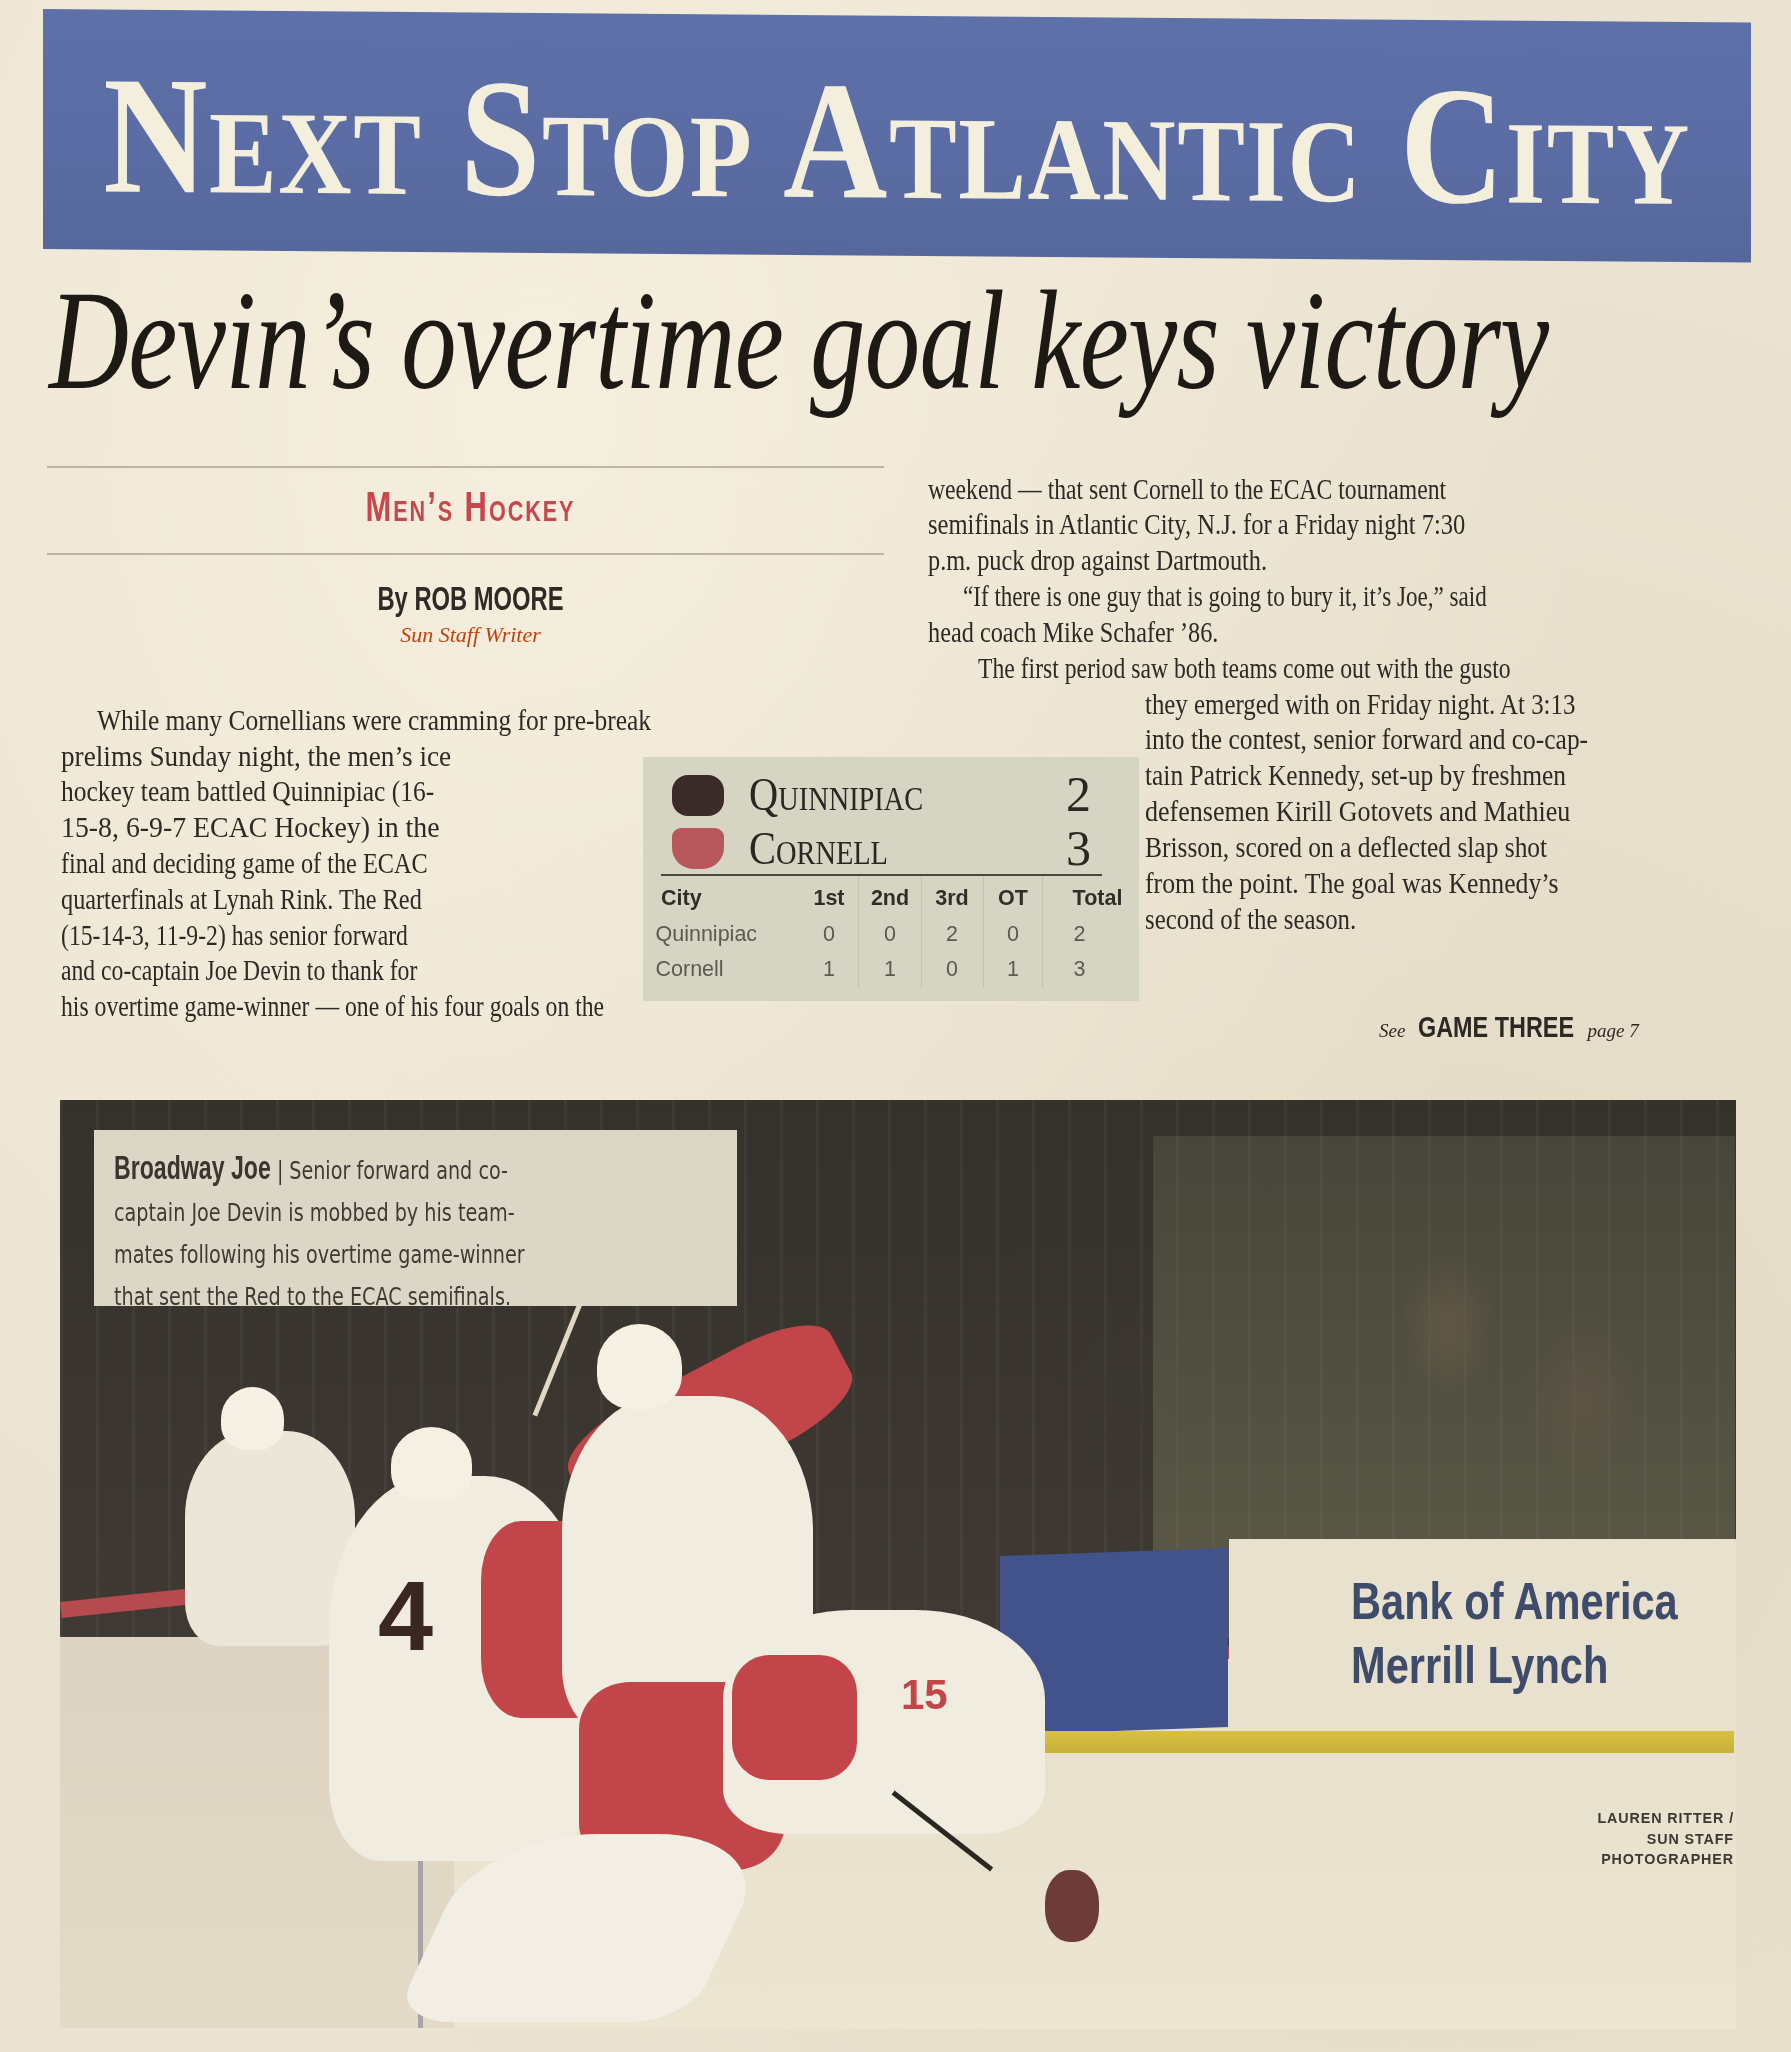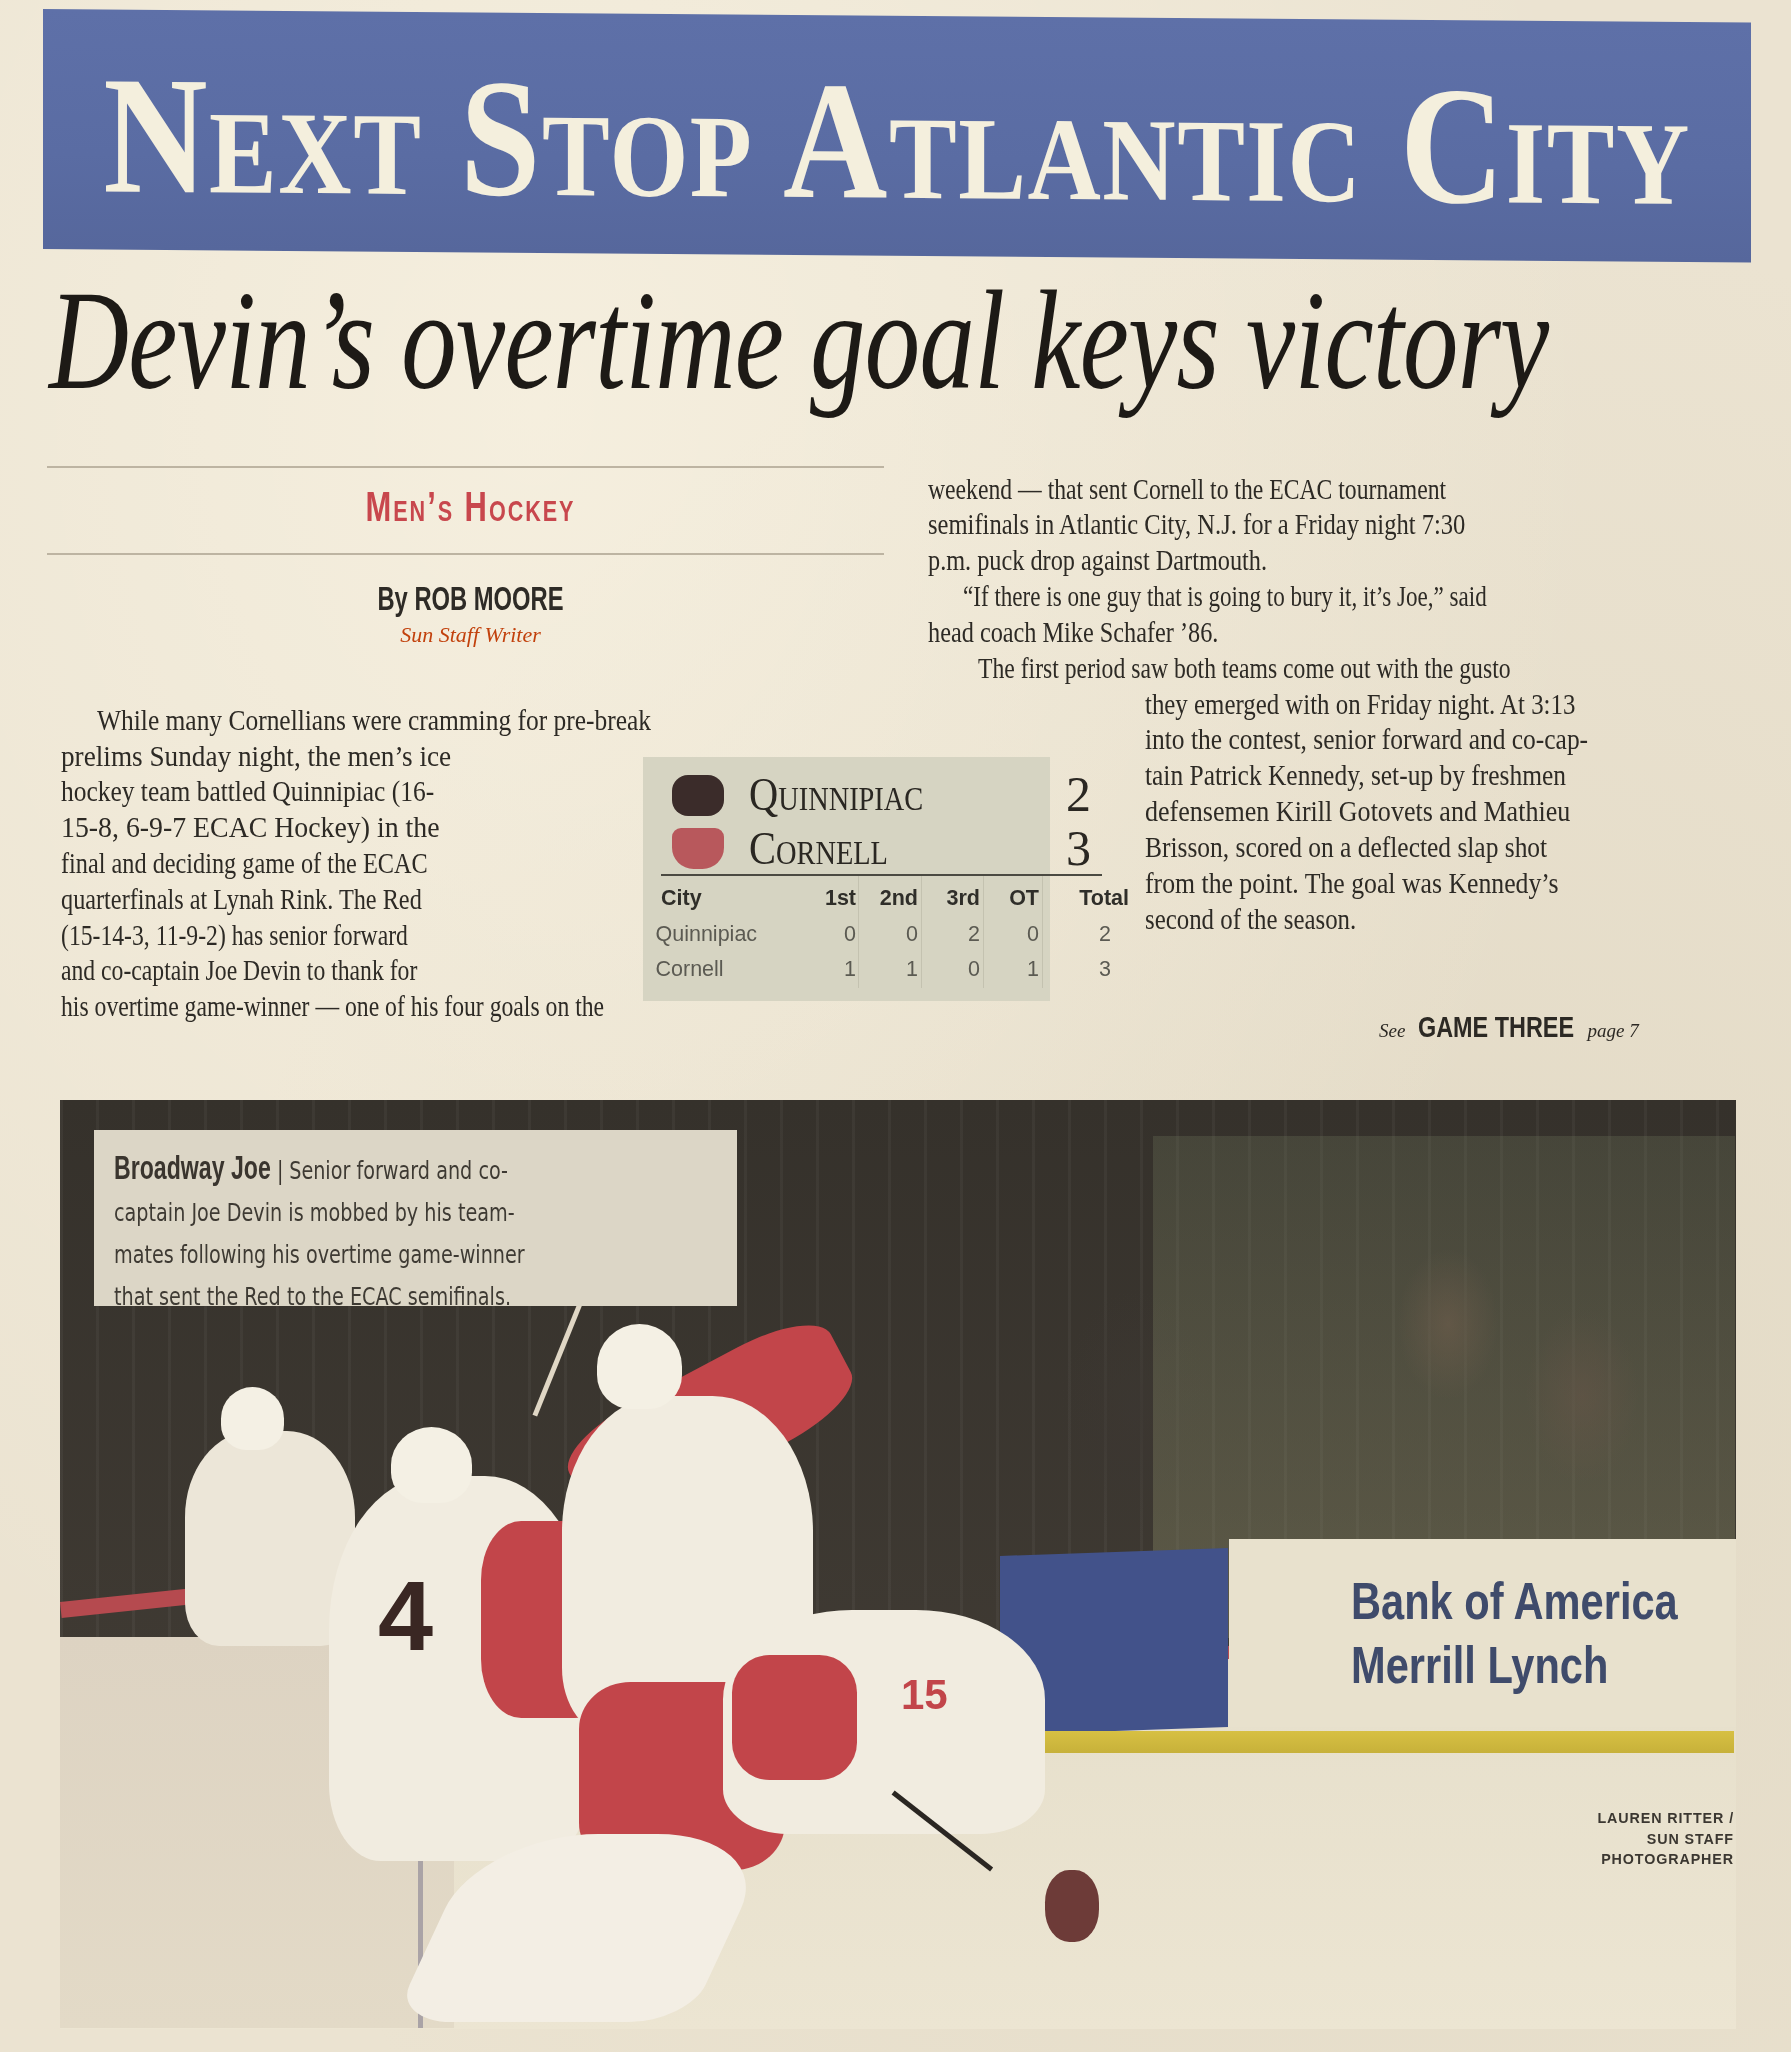--- a/index.html
+++ b/index.html
@@ -57,42 +57,42 @@
 
   
   .body-line {
     position: absolute; font-family: "Liberation Serif", serif;
     font-size: 29.6px; line-height: 1; white-space: nowrap; color: #2d2a25;
     transform-origin: left top;
   }
 
   
   #scorebox {
-    left: 643px; top: 757px; width: 407px; height: 244px;
+    left: 643px; top: 757px; width: 496px; height: 244px;
     background: #d6d4c2;
   }
   .team-row { position: absolute; left: 0; width: 484px; height: 57px; }
   .team-logo {
     position: absolute; left: 29px; top: 7.2px; width: 52px; height: 41px;
     border-radius: 16px;
   }
   .team-name {
     position: absolute; left: 106px; top: 3.6px;
     font-family: "Liberation Serif", serif; font-size: 47px;
     font-variant: small-caps; color: #2a2722; line-height: 1;
     transform: scaleX(0.86); transform-origin: left top;
   }
   .team-score {
     position: absolute; right: 36px; top: 1.8px;
     font-family: "Liberation Serif", serif; font-size: 50px; color: #2a2722; line-height: 1;
   }
   #score-rule { position: absolute; left: 18px; top: 117px; width: 441px; border-top: 2.7px solid #4b4a42; }
   .score-cell {
     position: absolute; font-family: "Liberation Sans", sans-serif;
-    font-size: 21.5px; line-height: 1; color: #5b5a52; text-align: right;
+    font-size: 21.5px; line-height: 1; color: #5b5a52; text-align: center;
   }
   .score-head { font-weight: bold; color: #2f2e29; font-size: 21.5px; }
   .score-col-sep { position: absolute; top: 119px; height: 112px; border-left: 0.9px solid #c4c2b0; }
 
   
   #jump { left: 1379px; top: 1010px; white-space: nowrap; }
   #jump-see, #jump-page { font-family: "Liberation Serif", serif; font-style: italic; font-size: 19px; }
   #jump-slug {
     font-family: "Liberation Sans", sans-serif; font-weight: bold; font-size: 30px;
     display: inline-block; transform: scaleX(0.78); transform-origin: center; margin: 0 -12.5px;

